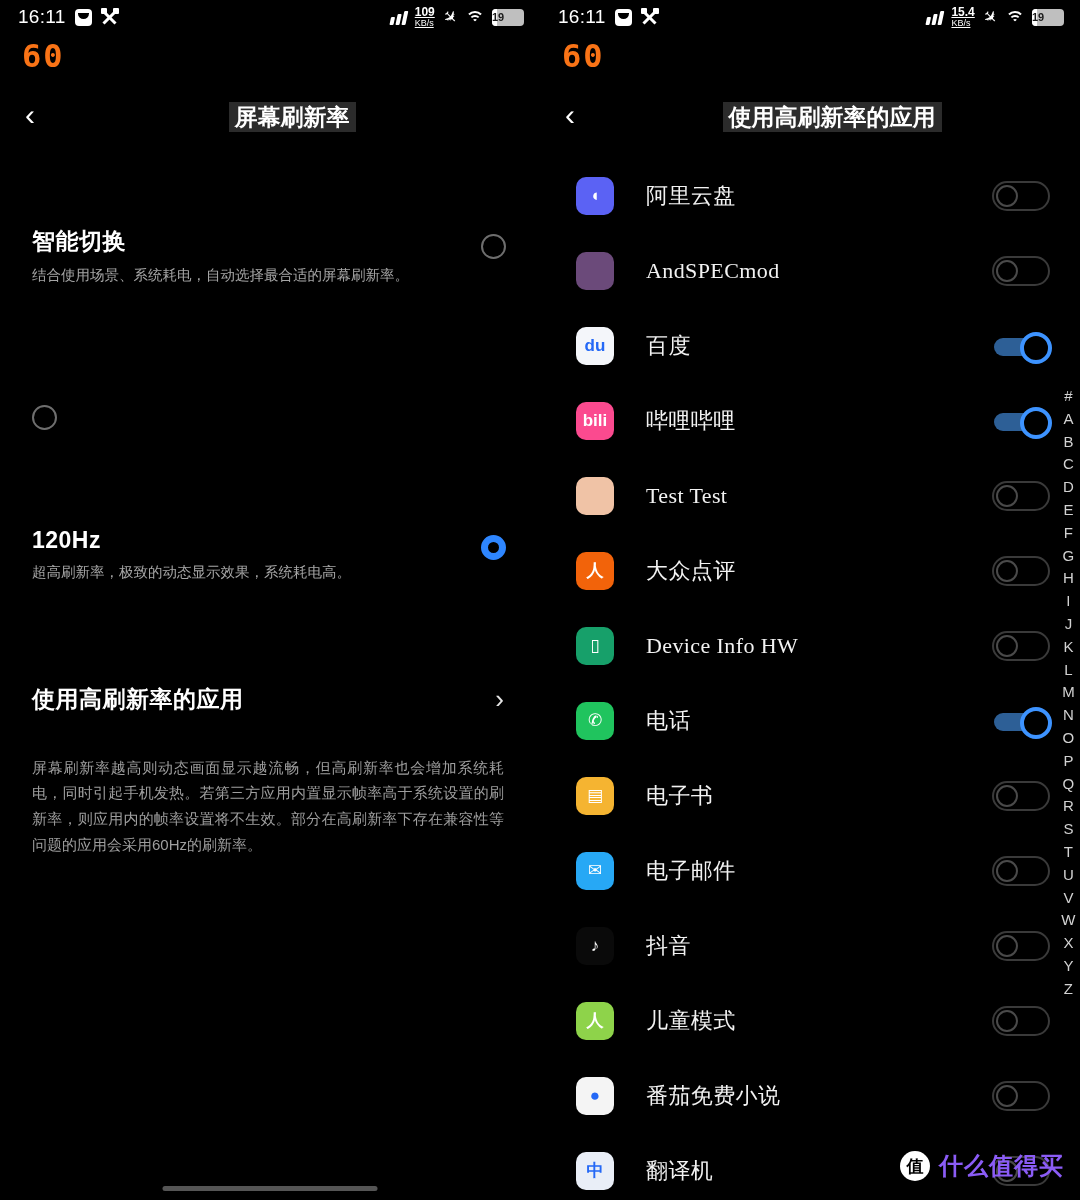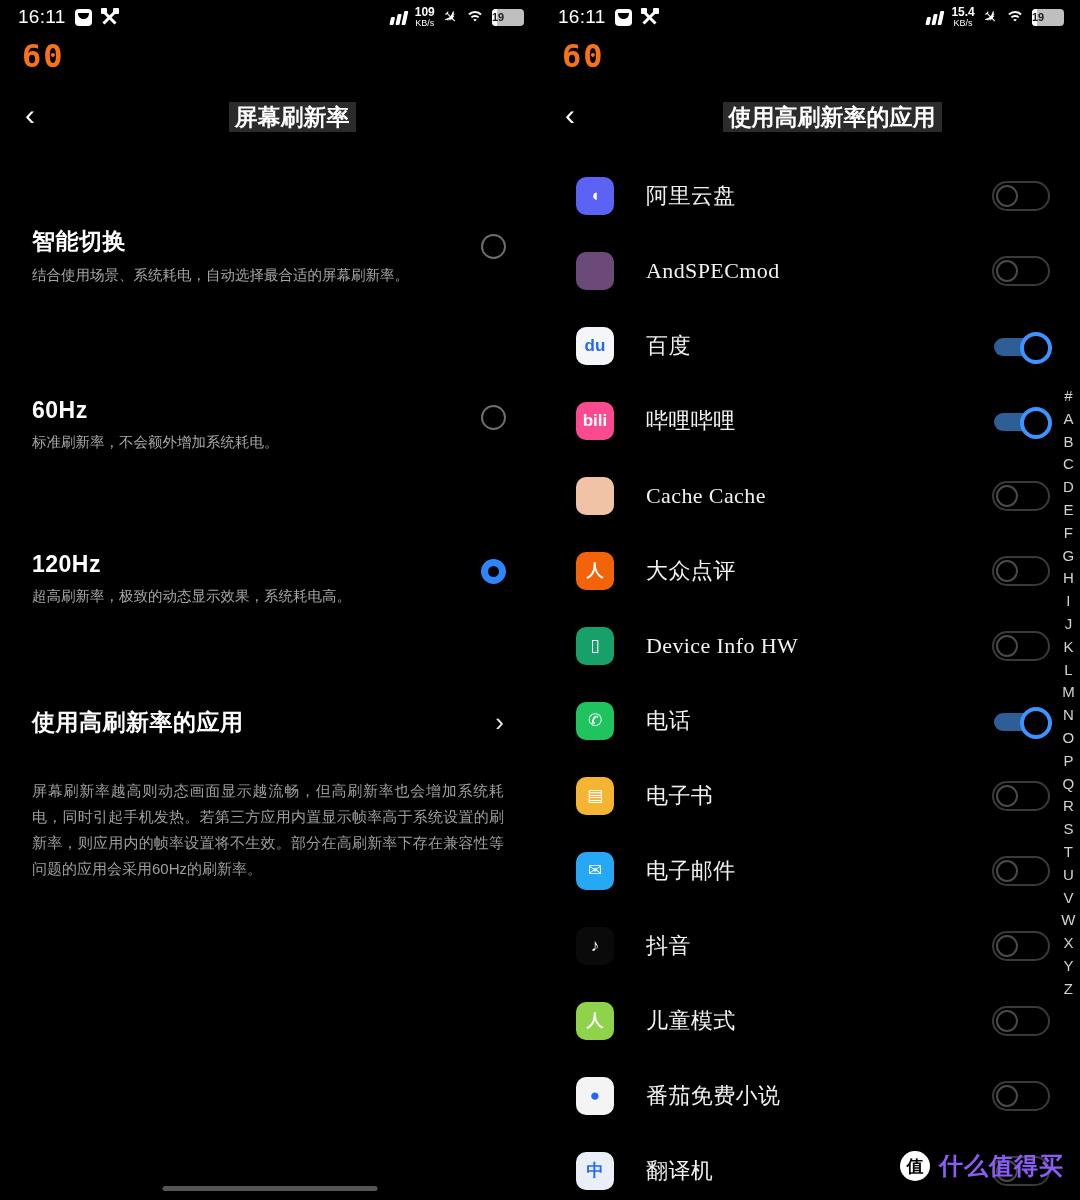--- a/index.html
+++ b/index.html
@@ -32,21 +32,21 @@
   .ic-tools i:nth-child(2){ width:3px;height:17px;left:7px;top:1px;transform:rotate(-45deg); }
   .ic-tools i:nth-child(3){ width:6px;height:6px;left:0;top:0;border-radius:1px; }
   .ic-tools i:nth-child(4){ width:6px;height:6px;right:0;top:0;border-radius:1px; }
 
   .sb-right{ display:flex; align-items:center; gap:8px; margin-left:auto; }
   .ic-sig{ display:flex; align-items:flex-end; gap:2px; height:15px; transform:skewX(-12deg); }
   .ic-sig i{ width:4px; background:#fff; border-radius:1px; }
   .ic-sig i:nth-child(1){ height:8px; }
   .ic-sig i:nth-child(2){ height:11px; }
   .ic-sig i:nth-child(3){ height:14px; }
-  .netspeed{ text-align:center; line-height:1; }
+  .netspeed{ text-align:left; line-height:1;text-decoration:underline; }
   .netspeed .v{ font-size:12px; font-weight:600; display:block; }
   .netspeed .u{ font-size:9px; display:block; margin-top:1px; }
   .ic-plane{ font-size:17px; line-height:1; transform:rotate(45deg); display:inline-block; }
   .ic-wifi{ width:19px; height:15px; position:relative; display:inline-block; }
   .ic-wifi i{ position:absolute; left:50%; transform:translateX(-50%);
     border:2.2px solid #fff; border-bottom-color:transparent;
     border-left-color:transparent; border-right-color:transparent; border-radius:50%; }
   .ic-wifi i:nth-child(1){ width:19px;height:19px;top:1px; }
   .ic-wifi i:nth-child(2){ width:12px;height:12px;top:5px; }
   .ic-wifi i:nth-child(3){ width:5px;height:5px;top:9px; }
@@ -214,24 +214,20 @@
         <div class="opt-text">
           <div class="opt-title">智能切换</div>
           <div class="opt-desc">结合使用场景、系统耗电，自动选择最合适的屏幕刷新率。</div>
         </div>
         <div class="radio"></div>
       </div>
     </div>
 
     <div style="margin-top:110px;">
       <div class="opt">
-        <div class="opt-text">
-          <div class="opt-title">60Hz</div>
-          <div class="opt-desc">标准刷新率，不会额外增加系统耗电。</div>
-        </div>
         <div class="radio"></div>
       </div>
     </div>
 
     <div style="margin-top:97px;">
       <div class="opt">
         <div class="opt-text">
           <div class="opt-title">120Hz</div>
           <div class="opt-desc">超高刷新率，极致的动态显示效果，系统耗电高。</div>
         </div>
@@ -321,21 +317,21 @@
         <div class="app-row">
           <div class="app-icon" style="background:#fb4a8f;color:#fff">bili</div>
           <div class="app-name">哔哩哔哩</div>
           <div class="toggle on">
             <div class="track"></div>
             <div class="knob"></div>
           </div>
         </div>
         <div class="app-row">
           <div class="app-icon" style="background:#f0c3a6;color:#fff"></div>
-          <div class="app-name">Cache Cache</div>
+          <div class="app-name">Test Test</div>
           <div class="toggle">
             <div class="knob"></div>
           </div>
         </div>
         <div class="app-row">
           <div class="app-icon" style="background:#f2630a;color:#fff">人</div>
           <div class="app-name">大众点评</div>
           <div class="toggle">
             <div class="knob"></div>
           </div>

